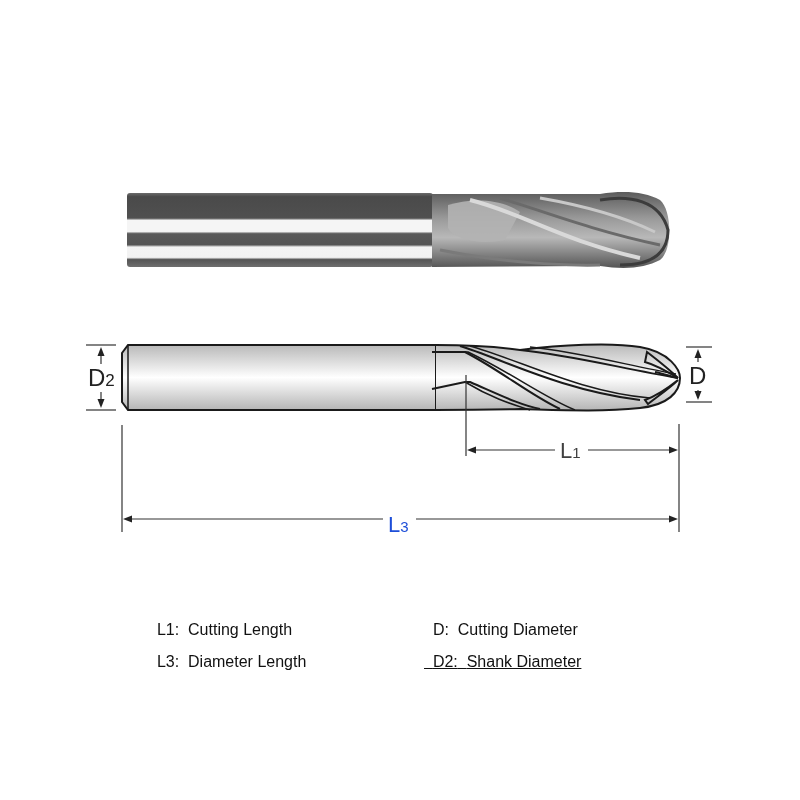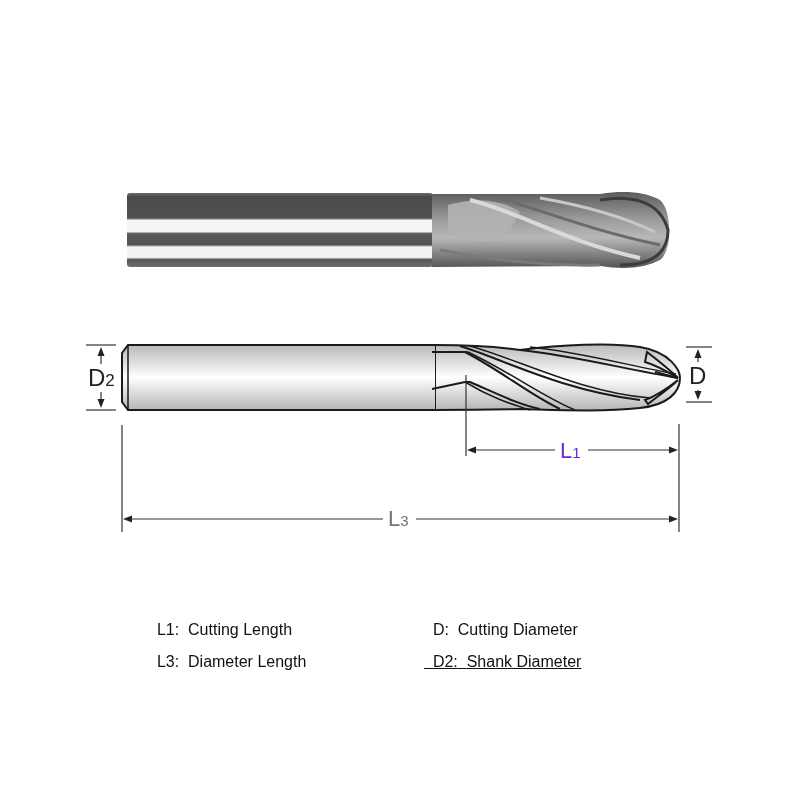--- a/index.html
+++ b/index.html
@@ -103,24 +103,24 @@
     <path d="M678 519 L669 515.5 L669 522.5 Z" stroke="none"></path>
   </g>
 </svg>
 
 <div class="abs" style="left:88px; top:365px; font-size:24px; color:#222; line-height:26px;">
   <span>D</span><span style="font-size:17px;">2</span>
 </div>
 <div class="abs" style="left:689px; top:363px; font-size:24px; color:#222; line-height:26px;">
   <span>D</span>
 </div>
-<div class="abs" style="left:560px; top:439px; font-size:22px; color:#6d28d9; line-height:24px;">
+<div class="abs" style="left:560px; top:439px; font-size:22px; color:#404040; line-height:24px;">
   <span>L</span><span style="font-size:15px;">1</span>
 </div>
-<div class="abs" style="left:388px; top:507px; font-size:22px; color:#737373; line-height:24px;">
+<div class="abs" style="left:388px; top:507px; font-size:22px; color:#1d4ed8; line-height:36px;">
   <span>L</span><span style="font-size:15px;">3</span>
 </div>
 
 <div class="legend" style="left:148px; top:585px;">
   <span>L1:</span>  <span>Cutting Length</span>
 </div>
 <div class="legend" style="left:424px; top:585px;text-align:center;">
   <span>D:</span>  <span>Cutting Diameter</span>
 </div>
 <div class="legend" style="left:148px; top:617px;">

